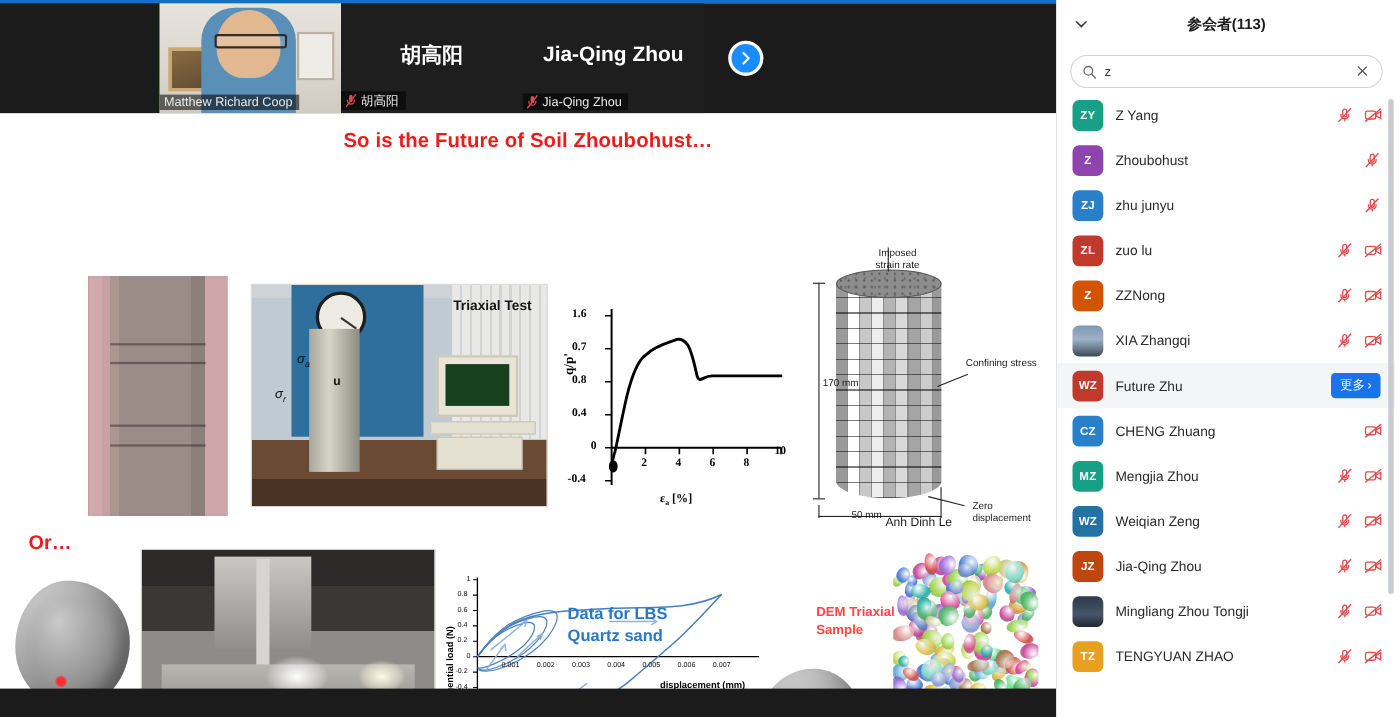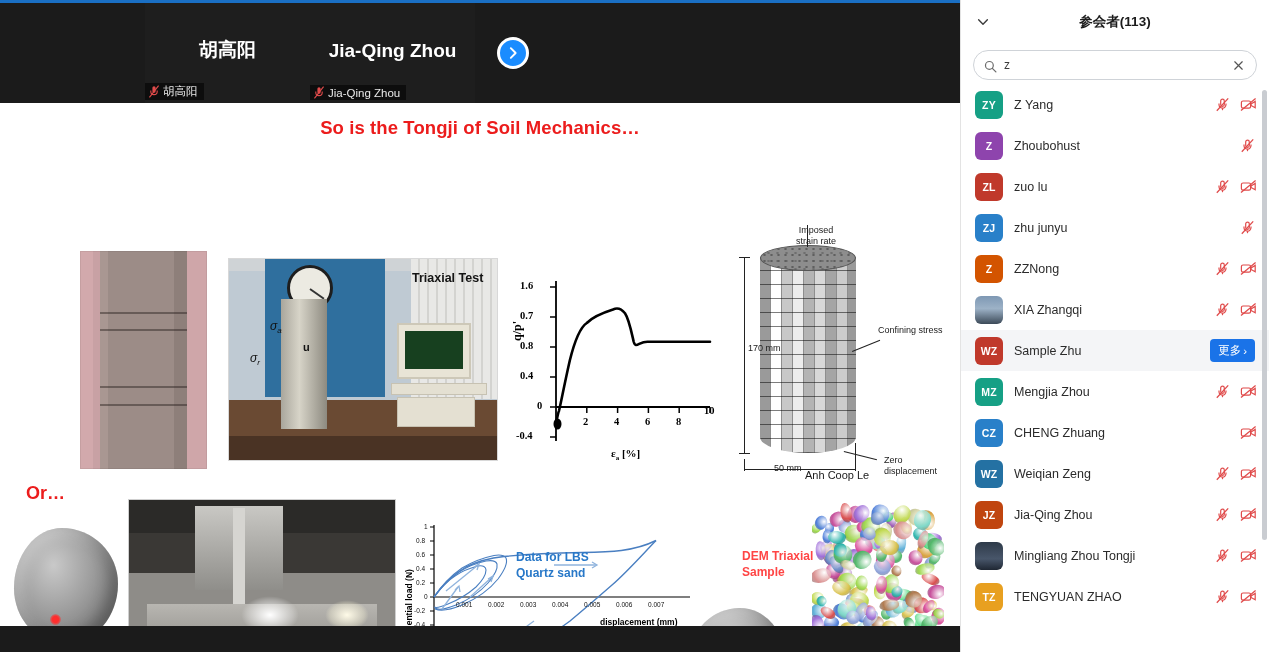--- a/index.html
+++ b/index.html
@@ -99,21 +99,21 @@
   .tri-label { position:absolute; left:412px; top:168px; color:#141414;
       font-size:12.5px; font-weight:bold; }
   .sig-a { position:absolute; left:270px; top:216px; color:#111; font-size:12px; font-style:italic; }
   .sig-r { position:absolute; left:250px; top:248px; color:#111; font-size:12px; font-style:italic; }
   .u-lab { position:absolute; left:303px; top:238px; color:#111; font-size:11px; font-weight:bold; }
 
   
   .qp-chart { position:absolute; left:512px; top:168px; width:205px; height:195px; }
   .qp-ylab { position:absolute; left:-2px; top:70px; font-size:12px; font-weight:bold;
       transform:rotate(-90deg); transform-origin:0 0; font-family:"Liberation Serif",serif; }
-  .qp-xlab { position:absolute; left:99px; top:176px; font-size:11px; font-weight:bold;
+  .qp-xlab { position:absolute; left:88px; top:176px; font-size:11px; font-weight:bold;
       font-family:"Liberation Serif",serif; }
   .qp-tick { position:absolute; font-size:10.5px; font-weight:bold;
       font-family:"Liberation Serif",serif; color:#000; }
 
   
   .cyl { position:absolute; left:748px; top:140px; width:120px; height:222px; }
   .cyl-body { position:absolute; left:12px; top:14px; width:96px; height:196px;
       background:repeating-linear-gradient(90deg,
           #9a9a9a 0 10px,#8e8e8e 10px 11px,
           #ffffff 11px 21px,#8e8e8e 21px 22px,
@@ -163,21 +163,21 @@
       background:radial-gradient(#ffffff 0%, rgba(255,255,255,.25) 55%, transparent 70%); }
   .app-photo .glow2 { position:absolute; left:196px; top:100px; width:44px; height:30px;
       background:radial-gradient(#fffbe8 0%, rgba(255,250,220,.3) 55%, transparent 70%); }
 
   
   .hyst { position:absolute; left:404px; top:418px; width:290px; height:180px; }
   .hyst-ylab { position:absolute; left:0px; top:124px; font-size:8.5px; font-weight:bold;
       transform:rotate(-90deg); transform-origin:0 0; white-space:nowrap; }
   .hyst-xlab { position:absolute; left:196px; top:96px; font-size:8.5px; font-weight:bold; }
   .hyst-t { position:absolute; font-size:6.5px; color:#111; }
-  .hyst-note { position:absolute; left:112px; top:28px; color:#2878c8; font-size:12px;
+  .hyst-note { position:absolute; left:112px; top:28px; color:#2878c8; font-size:15px;
       font-weight:bold; line-height:1.35; }
 
   
   .particle2 { position:absolute; left:690px; top:505px; width:96px; height:104px;
       background:radial-gradient(ellipse at 42% 30%, #cfcfcf 0%, #a3a3a3 45%, #7d7d7d 78%, #6e6e6e 100%);
       border-radius:52% 48% 46% 54% / 48% 52% 48% 52%;
       box-shadow:inset -8px -6px 14px rgba(0,0,0,.25), inset 6px 6px 12px rgba(255,255,255,.3); }
 
   
   .dem-lab { position:absolute; left:742px; top:446px; color:#ff4545;
@@ -229,20 +229,28 @@
 <body>
 
 <div id="app">
 
   <div class="top-rule"></div>
 
   <div class="filmstrip">
     <div class="strip-pad"></div>
 
 
+    <div class="tile active">
+      <div class="cam-room">
+        <div class="head2"></div>
+      </div>
+      <div class="namebar">
+        <span>Matthew Richard Coop</span>
+      </div>
+    </div>
 
     <div class="tile">
       <div class="bigname">胡高阳</div>
       <div class="namebar">
         <span class="mic-off">
           <svg viewBox="0 0 10 13" width="10" height="13">
             <path d="M5 1.2a1.6 1.6 0 0 1 1.6 1.6v3.4A1.6 1.6 0 0 1 5 7.8 1.6 1.6 0 0 1 3.4 6.2V2.8A1.6 1.6 0 0 1 5 1.2z" fill="#e04b4b"></path>
             <path d="M1.8 5.6v.8a3.2 3.2 0 0 0 6.4 0v-.8" stroke="#e04b4b" stroke-width="1.1" fill="none"></path>
             <path d="M0.4 12.4 9.6 0.6" stroke="#e04b4b" stroke-width="1.2"></path>
           </svg>
@@ -269,21 +277,21 @@
       <div class="next-btn">
         <svg viewBox="0 0 16 16" width="14" height="14">
             <path d="M5.5 2.5 11 8l-5.5 5.5" stroke="#fff" stroke-width="2.2" fill="none" stroke-linecap="round" stroke-linejoin="round"></path>
           </svg>
       </div>
     </div>
   </div>
 
   <div class="slide">
 
-    <div class="slide-title">So is the Tongji of Soil Mechanics…</div>
+    <div class="slide-title">So is the Future of Soil Zhoubohust…</div>
 
     <div class="core-photo">
       <i style="top:28%"></i>
         <i style="top:36%"></i>
         <i style="top:62%"></i>
         <i style="top:70%"></i>
     </div>
 
     <div class="tri-photo">
       <div class="bluepanel"></div>
@@ -350,21 +358,21 @@
       <div class="cyl-dim" style="left:-4px; top:216px; width:1px; height:12px;"></div>
       <div class="cyl-dim" style="left:107px; top:200px; width:1px; height:28px;"></div>
       <div class="cyl-line" style="left:104px; top:108px; width:30px; height:1px; transform:rotate(-22deg); transform-origin:0 0;"></div>
       <div class="cyl-line" style="left:96px; top:208px; width:34px; height:1px; transform:rotate(14deg); transform-origin:0 0;"></div>
     </div>
     <div class="cyl-txt" style="position:absolute; left:786px; top:122px; width:60px; text-align:center;">Imposed<br>strain rate</div>
     <div class="cyl-txt" style="position:absolute; left:878px; top:222px;">Confining stress</div>
     <div class="cyl-txt" style="position:absolute; left:884px; top:352px;">Zero<br>displacement</div>
     <div class="cyl-txt" style="position:absolute; left:748px; top:240px;">170 mm</div>
     <div class="cyl-txt" style="position:absolute; left:774px; top:360px;">50 mm</div>
-    <div style="position:absolute; left:805px; top:366px; font-size:11px; color:#1a1a1a;">Anh Coop Le</div>
+    <div style="position:absolute; left:805px; top:366px; font-size:11px; color:#1a1a1a;">Anh Dinh Le</div>
 
     <div class="or-lab">Or…</div>
 
     <div class="particle">
       <div class="dot"></div>
     </div>
 
     <div class="app-photo">
       <div class="frame"></div>
       <div class="rod"></div>
@@ -647,49 +655,49 @@
           <div class="picons">
             <span class="icn"><svg viewBox="0 0 15 15" width="15" height="15">
   <path d="M7.5 2.2a1.8 1.8 0 0 1 1.8 1.8v3.6a1.8 1.8 0 0 1-3.6 0V4a1.8 1.8 0 0 1 1.8-1.8z" fill="none" stroke="#e04b4b" stroke-width="1.2"></path>
   <path d="M4 6.6v1a3.5 3.5 0 0 0 7 0v-1" stroke="#e04b4b" stroke-width="1.2" fill="none"></path>
   <path d="M7.5 11.1v2.1" stroke="#e04b4b" stroke-width="1.2"></path>
   <path d="M1.8 13.8 13.2 1.4" stroke="#e04b4b" stroke-width="1.3"></path>
               </svg></span>
           </div>
         </div>
         <div class="prow">
+          <div class="av" style="background: rgb(41, 128, 201);">ZJ</div>
+          <div class="pname">zhu junyu</div>
+          <div class="picons">
+            <span class="icn"><svg viewBox="0 0 15 15" width="15" height="15">
+  <path d="M7.5 2.2a1.8 1.8 0 0 1 1.8 1.8v3.6a1.8 1.8 0 0 1-3.6 0V4a1.8 1.8 0 0 1 1.8-1.8z" fill="none" stroke="#e04b4b" stroke-width="1.2"></path>
+  <path d="M4 6.6v1a3.5 3.5 0 0 0 7 0v-1" stroke="#e04b4b" stroke-width="1.2" fill="none"></path>
+  <path d="M7.5 11.1v2.1" stroke="#e04b4b" stroke-width="1.2"></path>
+  <path d="M1.8 13.8 13.2 1.4" stroke="#e04b4b" stroke-width="1.3"></path>
+              </svg></span>
+          </div>
+        </div>
+        <div class="prow">
           <div class="av" style="background: rgb(192, 57, 43);">ZL</div>
           <div class="pname">zuo lu</div>
           <div class="picons">
             <span class="icn"><svg viewBox="0 0 15 15" width="15" height="15">
   <path d="M7.5 2.2a1.8 1.8 0 0 1 1.8 1.8v3.6a1.8 1.8 0 0 1-3.6 0V4a1.8 1.8 0 0 1 1.8-1.8z" fill="none" stroke="#e04b4b" stroke-width="1.2"></path>
   <path d="M4 6.6v1a3.5 3.5 0 0 0 7 0v-1" stroke="#e04b4b" stroke-width="1.2" fill="none"></path>
   <path d="M7.5 11.1v2.1" stroke="#e04b4b" stroke-width="1.2"></path>
   <path d="M1.8 13.8 13.2 1.4" stroke="#e04b4b" stroke-width="1.3"></path>
               </svg></span>
             <span class="icn"><svg viewBox="0 0 17 15" width="17" height="15">
   <rect x="1.4" y="4" width="9.2" height="7.2" rx="1.6" fill="none" stroke="#e04b4b" stroke-width="1.2"></rect>
   <path d="M11 7 15.2 4.4v6.4L11 8.4z" fill="none" stroke="#e04b4b" stroke-width="1.2"></path>
   <path d="M1 13.6 15.6 1.6" stroke="#e04b4b" stroke-width="1.3"></path>
               </svg></span>
           </div>
         </div>
         <div class="prow">
-          <div class="av" style="background: rgb(41, 128, 201);">ZJ</div>
-          <div class="pname">zhu junyu</div>
-          <div class="picons">
-            <span class="icn"><svg viewBox="0 0 15 15" width="15" height="15">
-  <path d="M7.5 2.2a1.8 1.8 0 0 1 1.8 1.8v3.6a1.8 1.8 0 0 1-3.6 0V4a1.8 1.8 0 0 1 1.8-1.8z" fill="none" stroke="#e04b4b" stroke-width="1.2"></path>
-  <path d="M4 6.6v1a3.5 3.5 0 0 0 7 0v-1" stroke="#e04b4b" stroke-width="1.2" fill="none"></path>
-  <path d="M7.5 11.1v2.1" stroke="#e04b4b" stroke-width="1.2"></path>
-  <path d="M1.8 13.8 13.2 1.4" stroke="#e04b4b" stroke-width="1.3"></path>
-              </svg></span>
-          </div>
-        </div>
-        <div class="prow">
           <div class="av" style="background: rgb(211, 84, 0);">Z</div>
           <div class="pname">ZZNong</div>
           <div class="picons">
             <span class="icn"><svg viewBox="0 0 15 15" width="15" height="15">
   <path d="M7.5 2.2a1.8 1.8 0 0 1 1.8 1.8v3.6a1.8 1.8 0 0 1-3.6 0V4a1.8 1.8 0 0 1 1.8-1.8z" fill="none" stroke="#e04b4b" stroke-width="1.2"></path>
   <path d="M4 6.6v1a3.5 3.5 0 0 0 7 0v-1" stroke="#e04b4b" stroke-width="1.2" fill="none"></path>
   <path d="M7.5 11.1v2.1" stroke="#e04b4b" stroke-width="1.2"></path>
   <path d="M1.8 13.8 13.2 1.4" stroke="#e04b4b" stroke-width="1.3"></path>
               </svg></span>
             <span class="icn"><svg viewBox="0 0 17 15" width="17" height="15">
@@ -711,57 +719,57 @@
               </svg></span>
             <span class="icn"><svg viewBox="0 0 17 15" width="17" height="15">
   <rect x="1.4" y="4" width="9.2" height="7.2" rx="1.6" fill="none" stroke="#e04b4b" stroke-width="1.2"></rect>
   <path d="M11 7 15.2 4.4v6.4L11 8.4z" fill="none" stroke="#e04b4b" stroke-width="1.2"></path>
   <path d="M1 13.6 15.6 1.6" stroke="#e04b4b" stroke-width="1.3"></path>
               </svg></span>
           </div>
         </div>
         <div class="prow sel">
           <div class="av" style="background: rgb(192, 57, 43);">WZ</div>
-          <div class="pname">Sample Zhu</div>
+          <div class="pname">Future Zhu</div>
           <div class="picons">
             <div class="more-btn">
               <span>更多</span>
               <span>›</span>
             </div>
           </div>
         </div>
         <div class="prow">
+          <div class="av" style="background: rgb(41, 128, 201);">CZ</div>
+          <div class="pname">CHENG Zhuang</div>
+          <div class="picons">
+            <span class="icn"><svg viewBox="0 0 17 15" width="17" height="15">
+  <rect x="1.4" y="4" width="9.2" height="7.2" rx="1.6" fill="none" stroke="#e04b4b" stroke-width="1.2"></rect>
+  <path d="M11 7 15.2 4.4v6.4L11 8.4z" fill="none" stroke="#e04b4b" stroke-width="1.2"></path>
+  <path d="M1 13.6 15.6 1.6" stroke="#e04b4b" stroke-width="1.3"></path>
+              </svg></span>
+          </div>
+        </div>
+        <div class="prow">
           <div class="av" style="background: rgb(22, 160, 133);">MZ</div>
           <div class="pname">Mengjia Zhou</div>
           <div class="picons">
             <span class="icn"><svg viewBox="0 0 15 15" width="15" height="15">
   <path d="M7.5 2.2a1.8 1.8 0 0 1 1.8 1.8v3.6a1.8 1.8 0 0 1-3.6 0V4a1.8 1.8 0 0 1 1.8-1.8z" fill="none" stroke="#e04b4b" stroke-width="1.2"></path>
   <path d="M4 6.6v1a3.5 3.5 0 0 0 7 0v-1" stroke="#e04b4b" stroke-width="1.2" fill="none"></path>
   <path d="M7.5 11.1v2.1" stroke="#e04b4b" stroke-width="1.2"></path>
   <path d="M1.8 13.8 13.2 1.4" stroke="#e04b4b" stroke-width="1.3"></path>
               </svg></span>
             <span class="icn"><svg viewBox="0 0 17 15" width="17" height="15">
   <rect x="1.4" y="4" width="9.2" height="7.2" rx="1.6" fill="none" stroke="#e04b4b" stroke-width="1.2"></rect>
   <path d="M11 7 15.2 4.4v6.4L11 8.4z" fill="none" stroke="#e04b4b" stroke-width="1.2"></path>
   <path d="M1 13.6 15.6 1.6" stroke="#e04b4b" stroke-width="1.3"></path>
               </svg></span>
           </div>
         </div>
         <div class="prow">
-          <div class="av" style="background: rgb(41, 128, 201);">CZ</div>
-          <div class="pname">CHENG Zhuang</div>
-          <div class="picons">
-            <span class="icn"><svg viewBox="0 0 17 15" width="17" height="15">
-  <rect x="1.4" y="4" width="9.2" height="7.2" rx="1.6" fill="none" stroke="#e04b4b" stroke-width="1.2"></rect>
-  <path d="M11 7 15.2 4.4v6.4L11 8.4z" fill="none" stroke="#e04b4b" stroke-width="1.2"></path>
-  <path d="M1 13.6 15.6 1.6" stroke="#e04b4b" stroke-width="1.3"></path>
-              </svg></span>
-          </div>
-        </div>
-        <div class="prow">
           <div class="av" style="background: rgb(36, 113, 163);">WZ</div>
           <div class="pname">Weiqian Zeng</div>
           <div class="picons">
             <span class="icn"><svg viewBox="0 0 15 15" width="15" height="15">
   <path d="M7.5 2.2a1.8 1.8 0 0 1 1.8 1.8v3.6a1.8 1.8 0 0 1-3.6 0V4a1.8 1.8 0 0 1 1.8-1.8z" fill="none" stroke="#e04b4b" stroke-width="1.2"></path>
   <path d="M4 6.6v1a3.5 3.5 0 0 0 7 0v-1" stroke="#e04b4b" stroke-width="1.2" fill="none"></path>
   <path d="M7.5 11.1v2.1" stroke="#e04b4b" stroke-width="1.2"></path>
   <path d="M1.8 13.8 13.2 1.4" stroke="#e04b4b" stroke-width="1.3"></path>
               </svg></span>
             <span class="icn"><svg viewBox="0 0 17 15" width="17" height="15">

